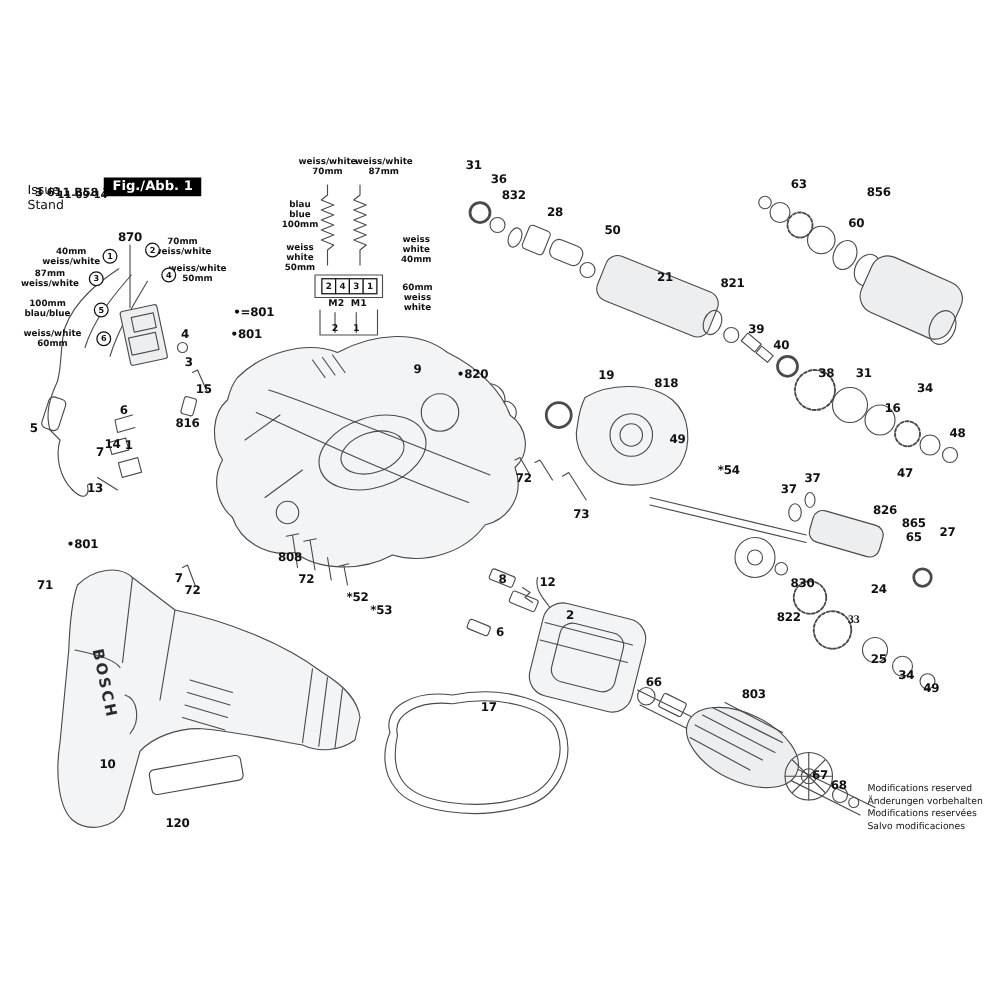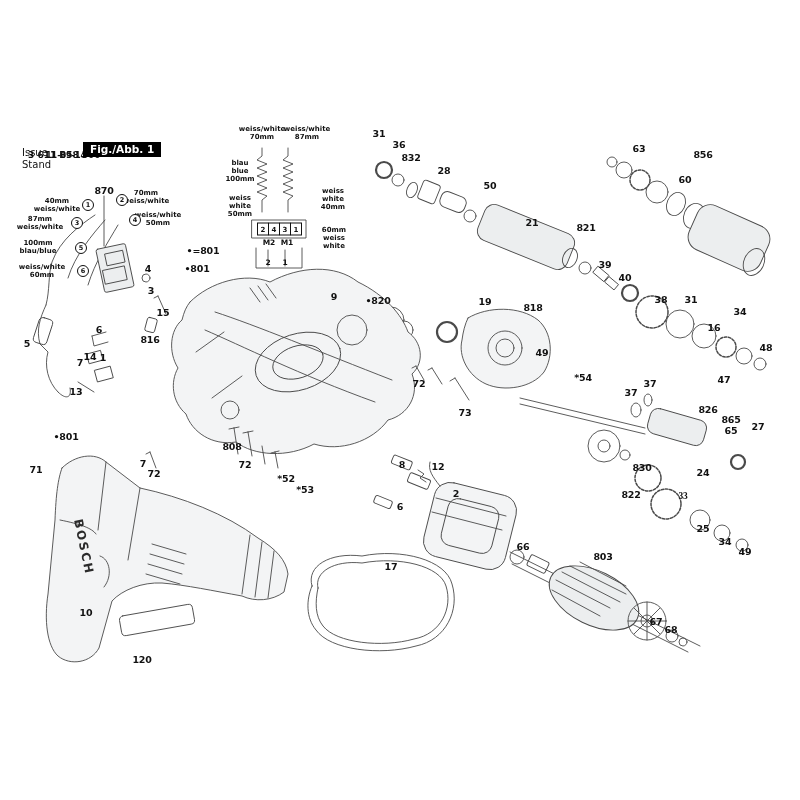--- a/index.html
+++ b/index.html
@@ -319,14 +319,20 @@
       <span class="co co-box" style="left: 263px; top: 229px;">2</span>
       <span class="co co-box" style="left: 274px; top: 229px;">4</span>
       <span class="co co-box" style="left: 285px; top: 229px;">3</span>
       <span class="co co-box" style="left: 296px; top: 229px;">1</span>
       <span class="co co-pin" style="left: 269px; top: 242px;">M2</span>
       <span class="co co-pin" style="left: 287px; top: 242px;">M1</span>
       <span class="co co-pin" style="left: 268px; top: 262px;">2</span>
       <span class="co co-pin" style="left: 285px; top: 262px;">1</span>
     </div>
 
+  <div class="footer">
+    <div>Modifications reserved</div>
+    <div>Änderungen vorbehalten</div>
+    <div>Modifications reservées</div>
+    <div>Salvo modificaciones</div>
+  </div>
 
 </div>
 
 </body></html>

